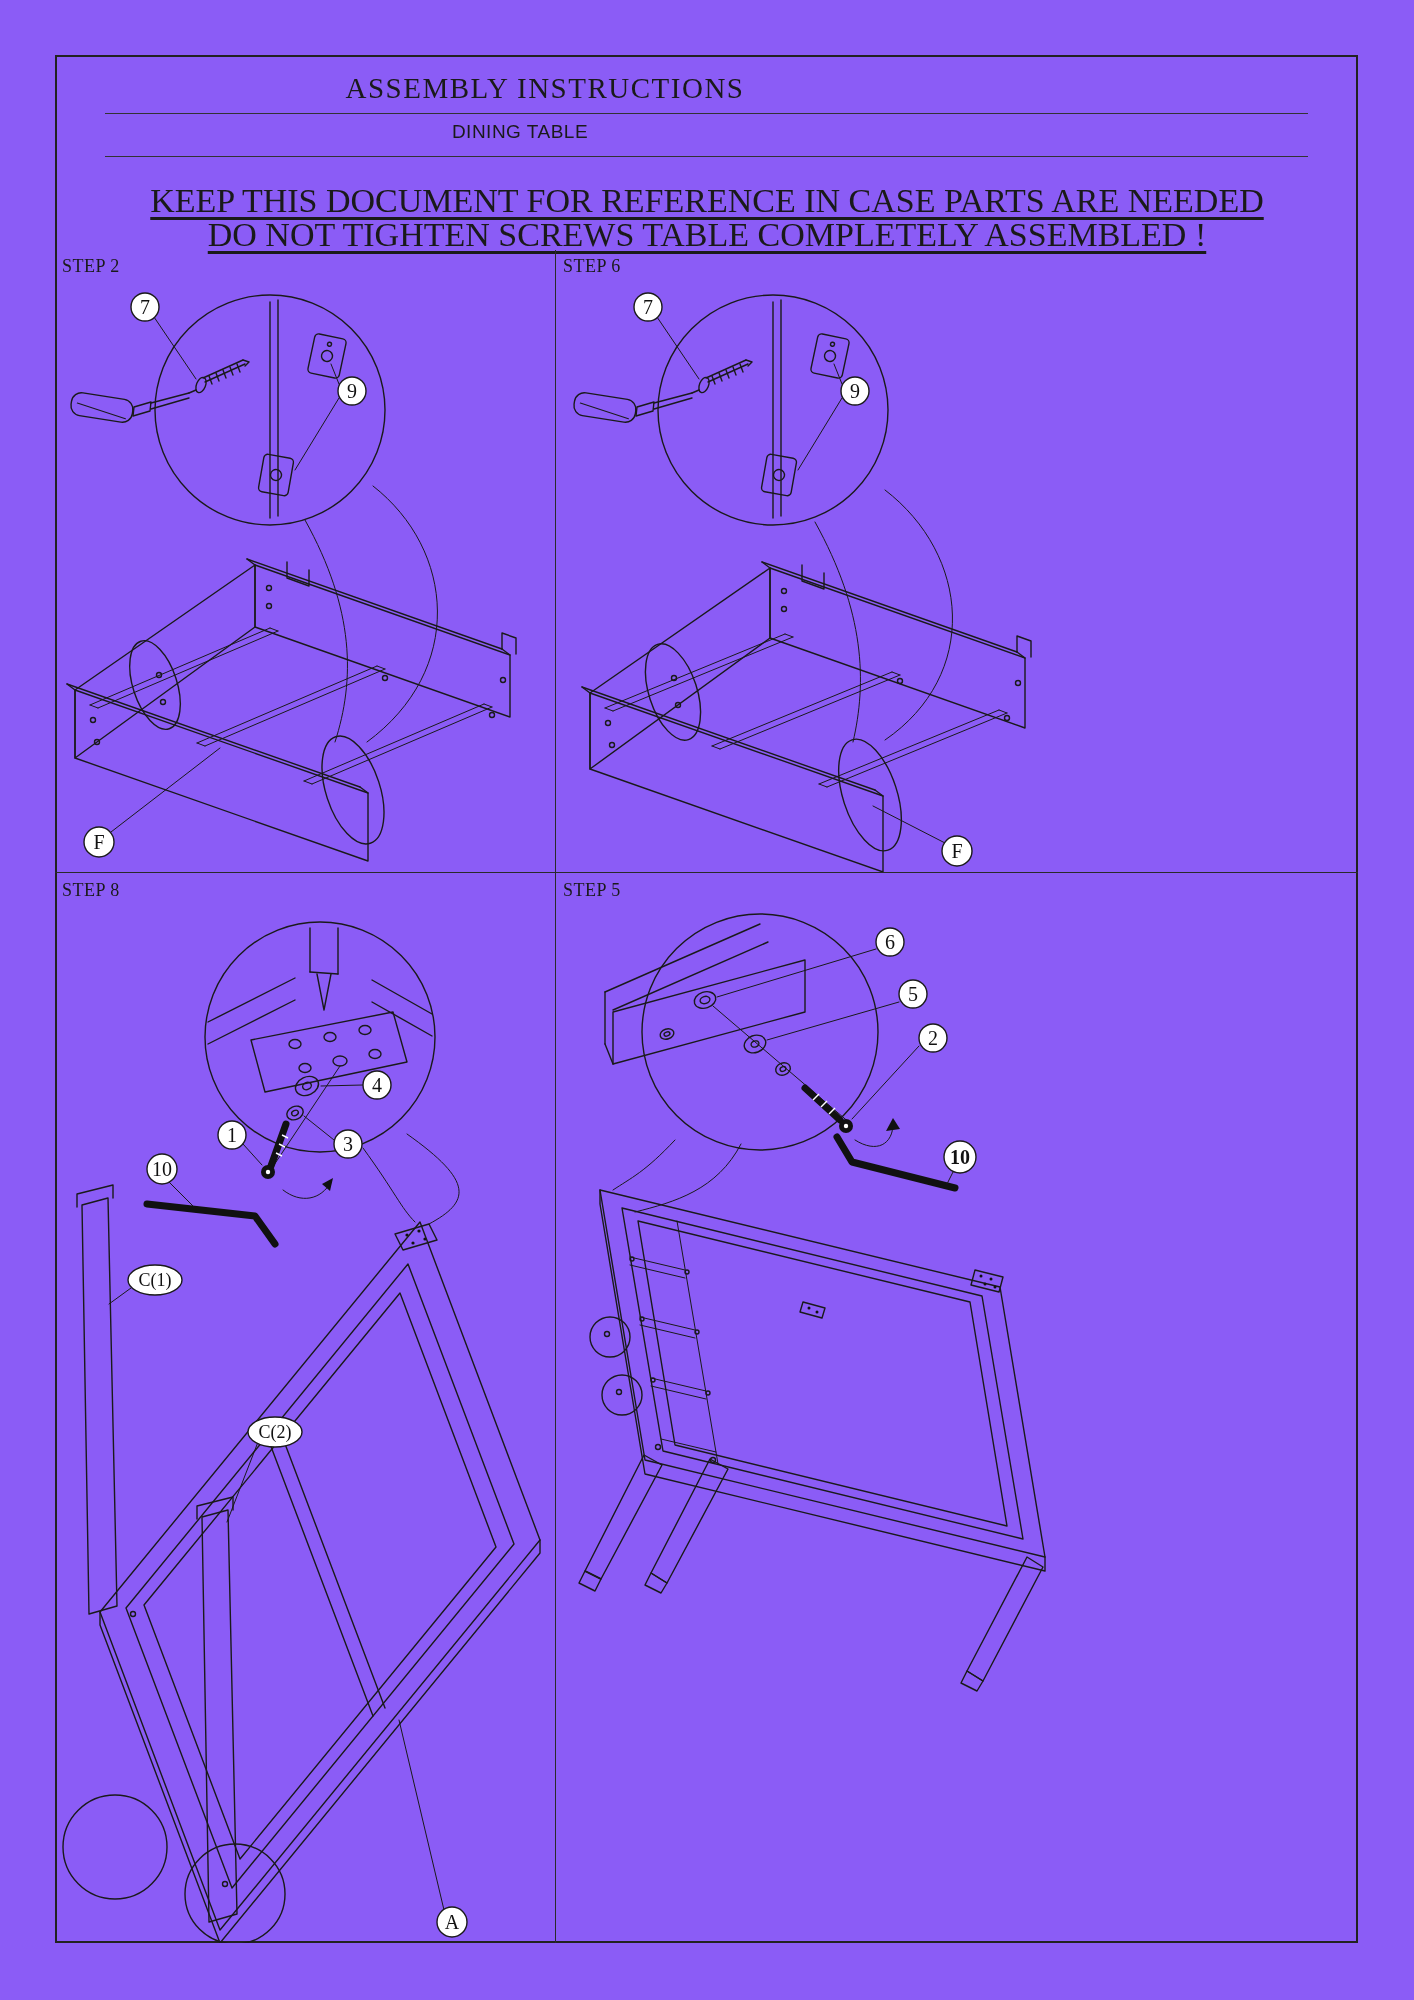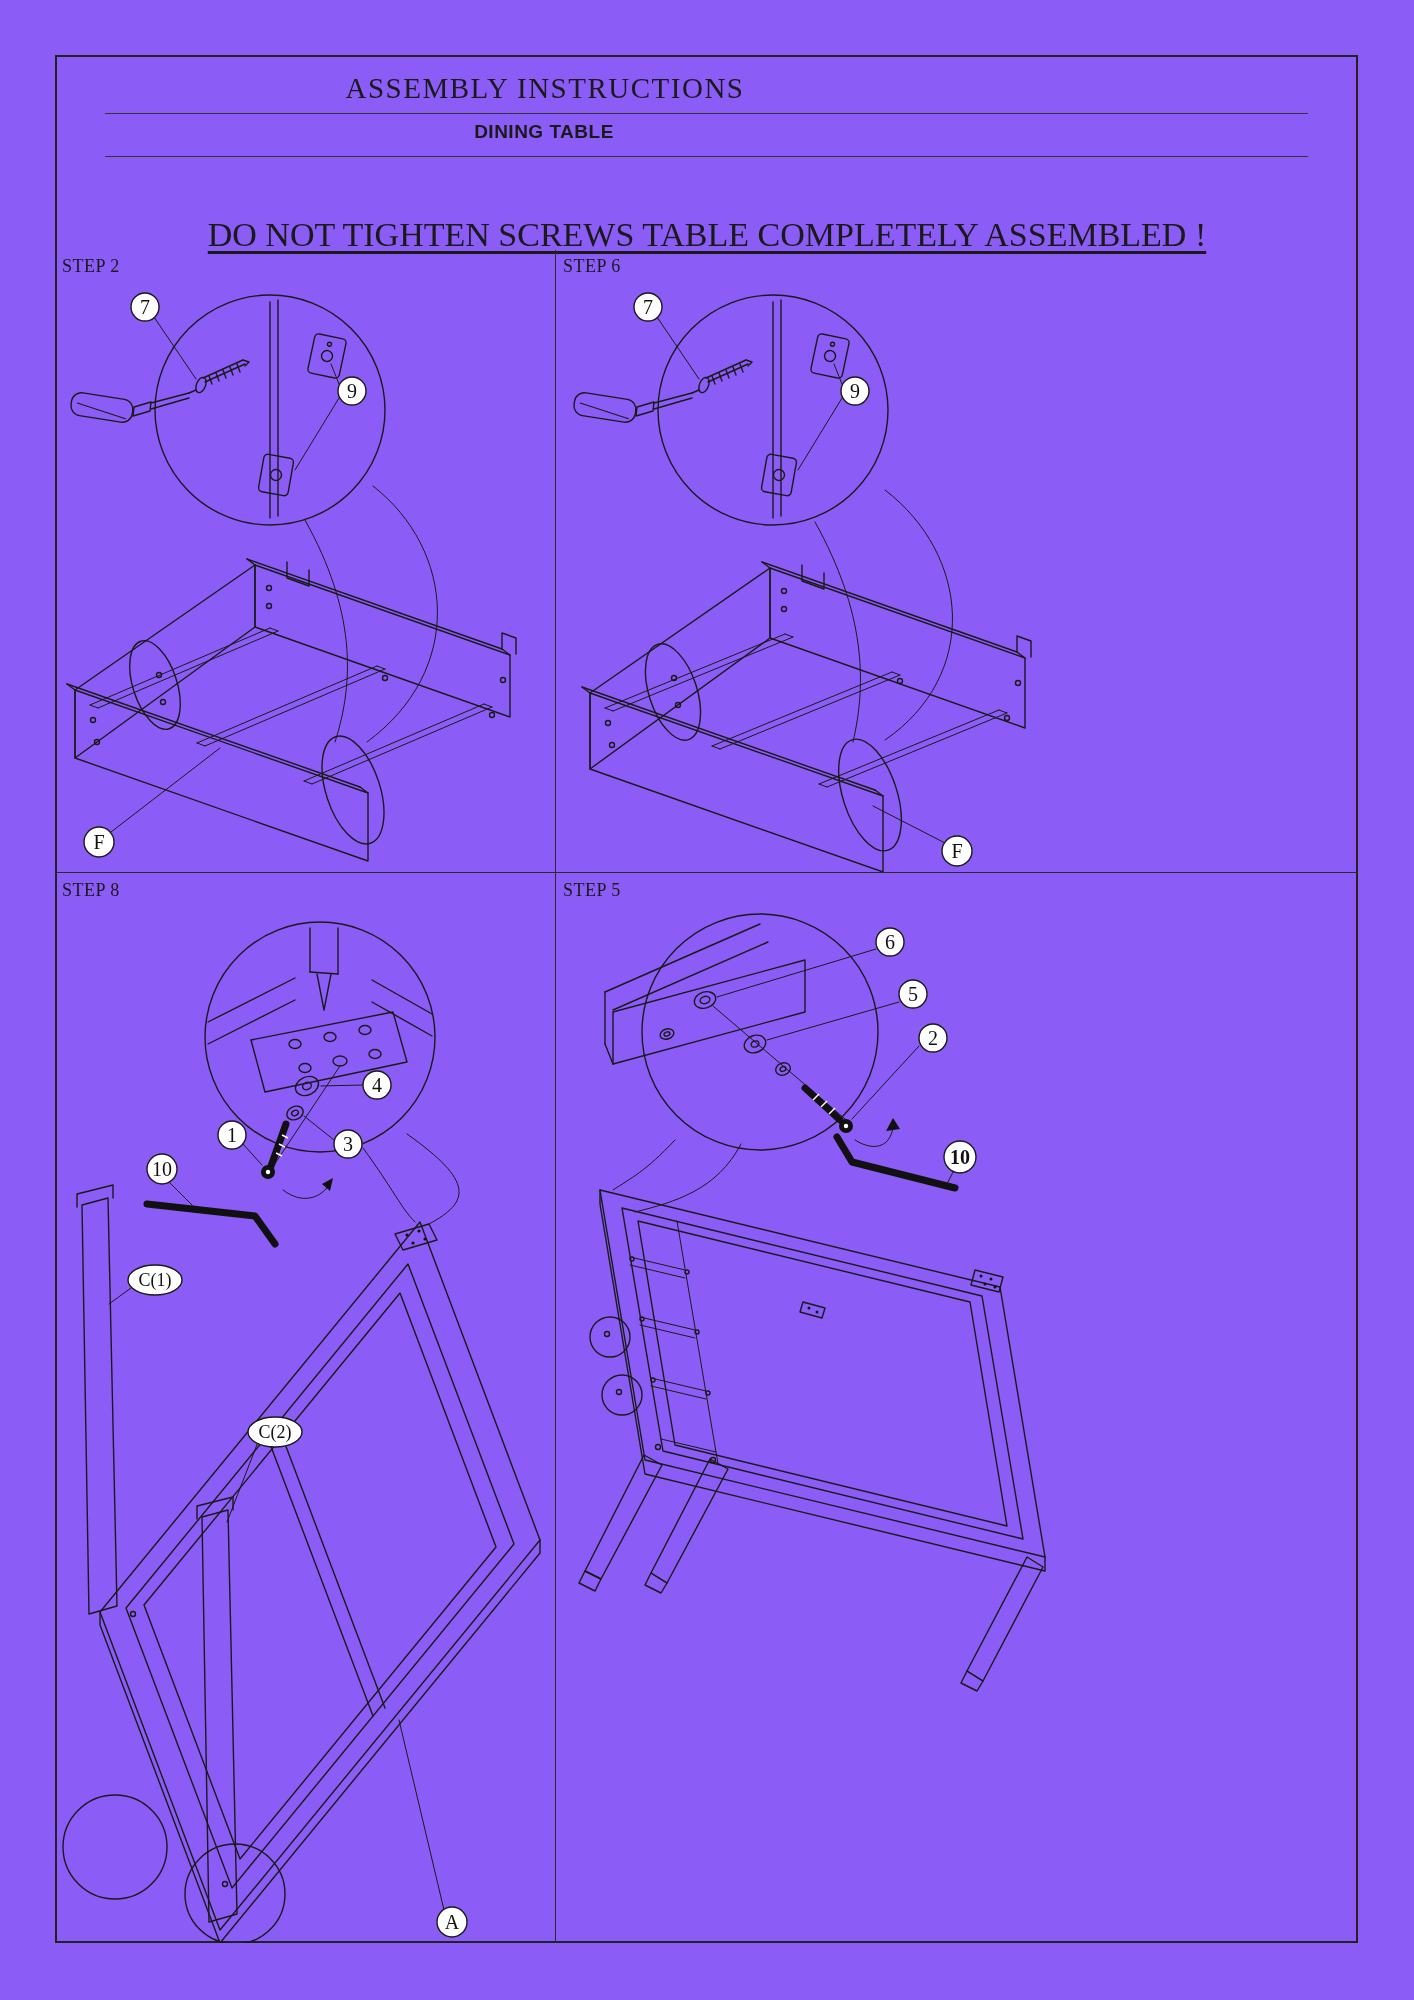--- a/index.html
+++ b/index.html
@@ -3,22 +3,22 @@
 <meta charset="utf-8">
 <style>
   * { margin:0; padding:0; box-sizing:border-box; }
   html,body { background:#e8e8e8; }
   .page { position:relative; width:1414px; height:2000px; background:#8b5cf6;
           font-family:"Liberation Serif", serif; color:#1a1a1a; overflow:hidden; margin:0 auto; }
   .frame-border { position:absolute; left:55px; top:55px; width:1303px; height:1888px;
                   border:2.5px solid #222; }
   .title { position:absolute; top:72px; left:545px; transform:translateX(-50%);
            font-size:29px; letter-spacing:1.5px; white-space:nowrap; }
-  .subtitle { position:absolute; top:121px; left:544px; transform:translateX(-50%);
-              font-family:"Liberation Sans", sans-serif; font-size:19px; letter-spacing:.5px;font-weight:bold; }
+  .subtitle { position:absolute; top:121px; left:520px; transform:translateX(-50%);
+              font-family:"Liberation Sans", sans-serif; font-size:19px; letter-spacing:.5px; }
   .rule { position:absolute; height:0; border-top:1.6px solid #333; }
   .rule1 { left:105px; top:113px; width:1203px; }
   .rule2 { left:105px; top:156px; width:1203px; }
   .warning { position:absolute; left:707px; transform:translateX(-50%); font-size:34px;
              white-space:nowrap; text-decoration:underline; text-underline-offset:5px; }
   .warning.w1 { top:182px; }
   .warning.w2 { top:216px; }
   .divider-v { position:absolute; left:555px; top:250px; height:1693px; width:0;
                border-left:1.6px solid #2a2a2a; }
   .divider-h { position:absolute; left:55px; top:872px; width:1303px; height:0;
@@ -44,20 +44,21 @@
 
 <div class="page">
 
   <div class="frame-border"></div>
 
   <div class="title">ASSEMBLY INSTRUCTIONS</div>
   <div class="rule rule1"></div>
   <div class="subtitle">DINING TABLE</div>
   <div class="rule rule2"></div>
 
+  <div class="warning w1">KEEP THIS DOCUMENT FOR REFERENCE IN CASE PARTS ARE NEEDED</div>
   <div class="warning w2">DO NOT TIGHTEN SCREWS TABLE COMPLETELY ASSEMBLED !</div>
 
   <div class="divider-v"></div>
   <div class="divider-h"></div>
 
   <div class="step-label sl2">STEP 2</div>
   <div class="step-label sl3">STEP 6</div>
   <div class="step-label sl4">STEP 8</div>
   <div class="step-label sl5">STEP 5</div>
 

